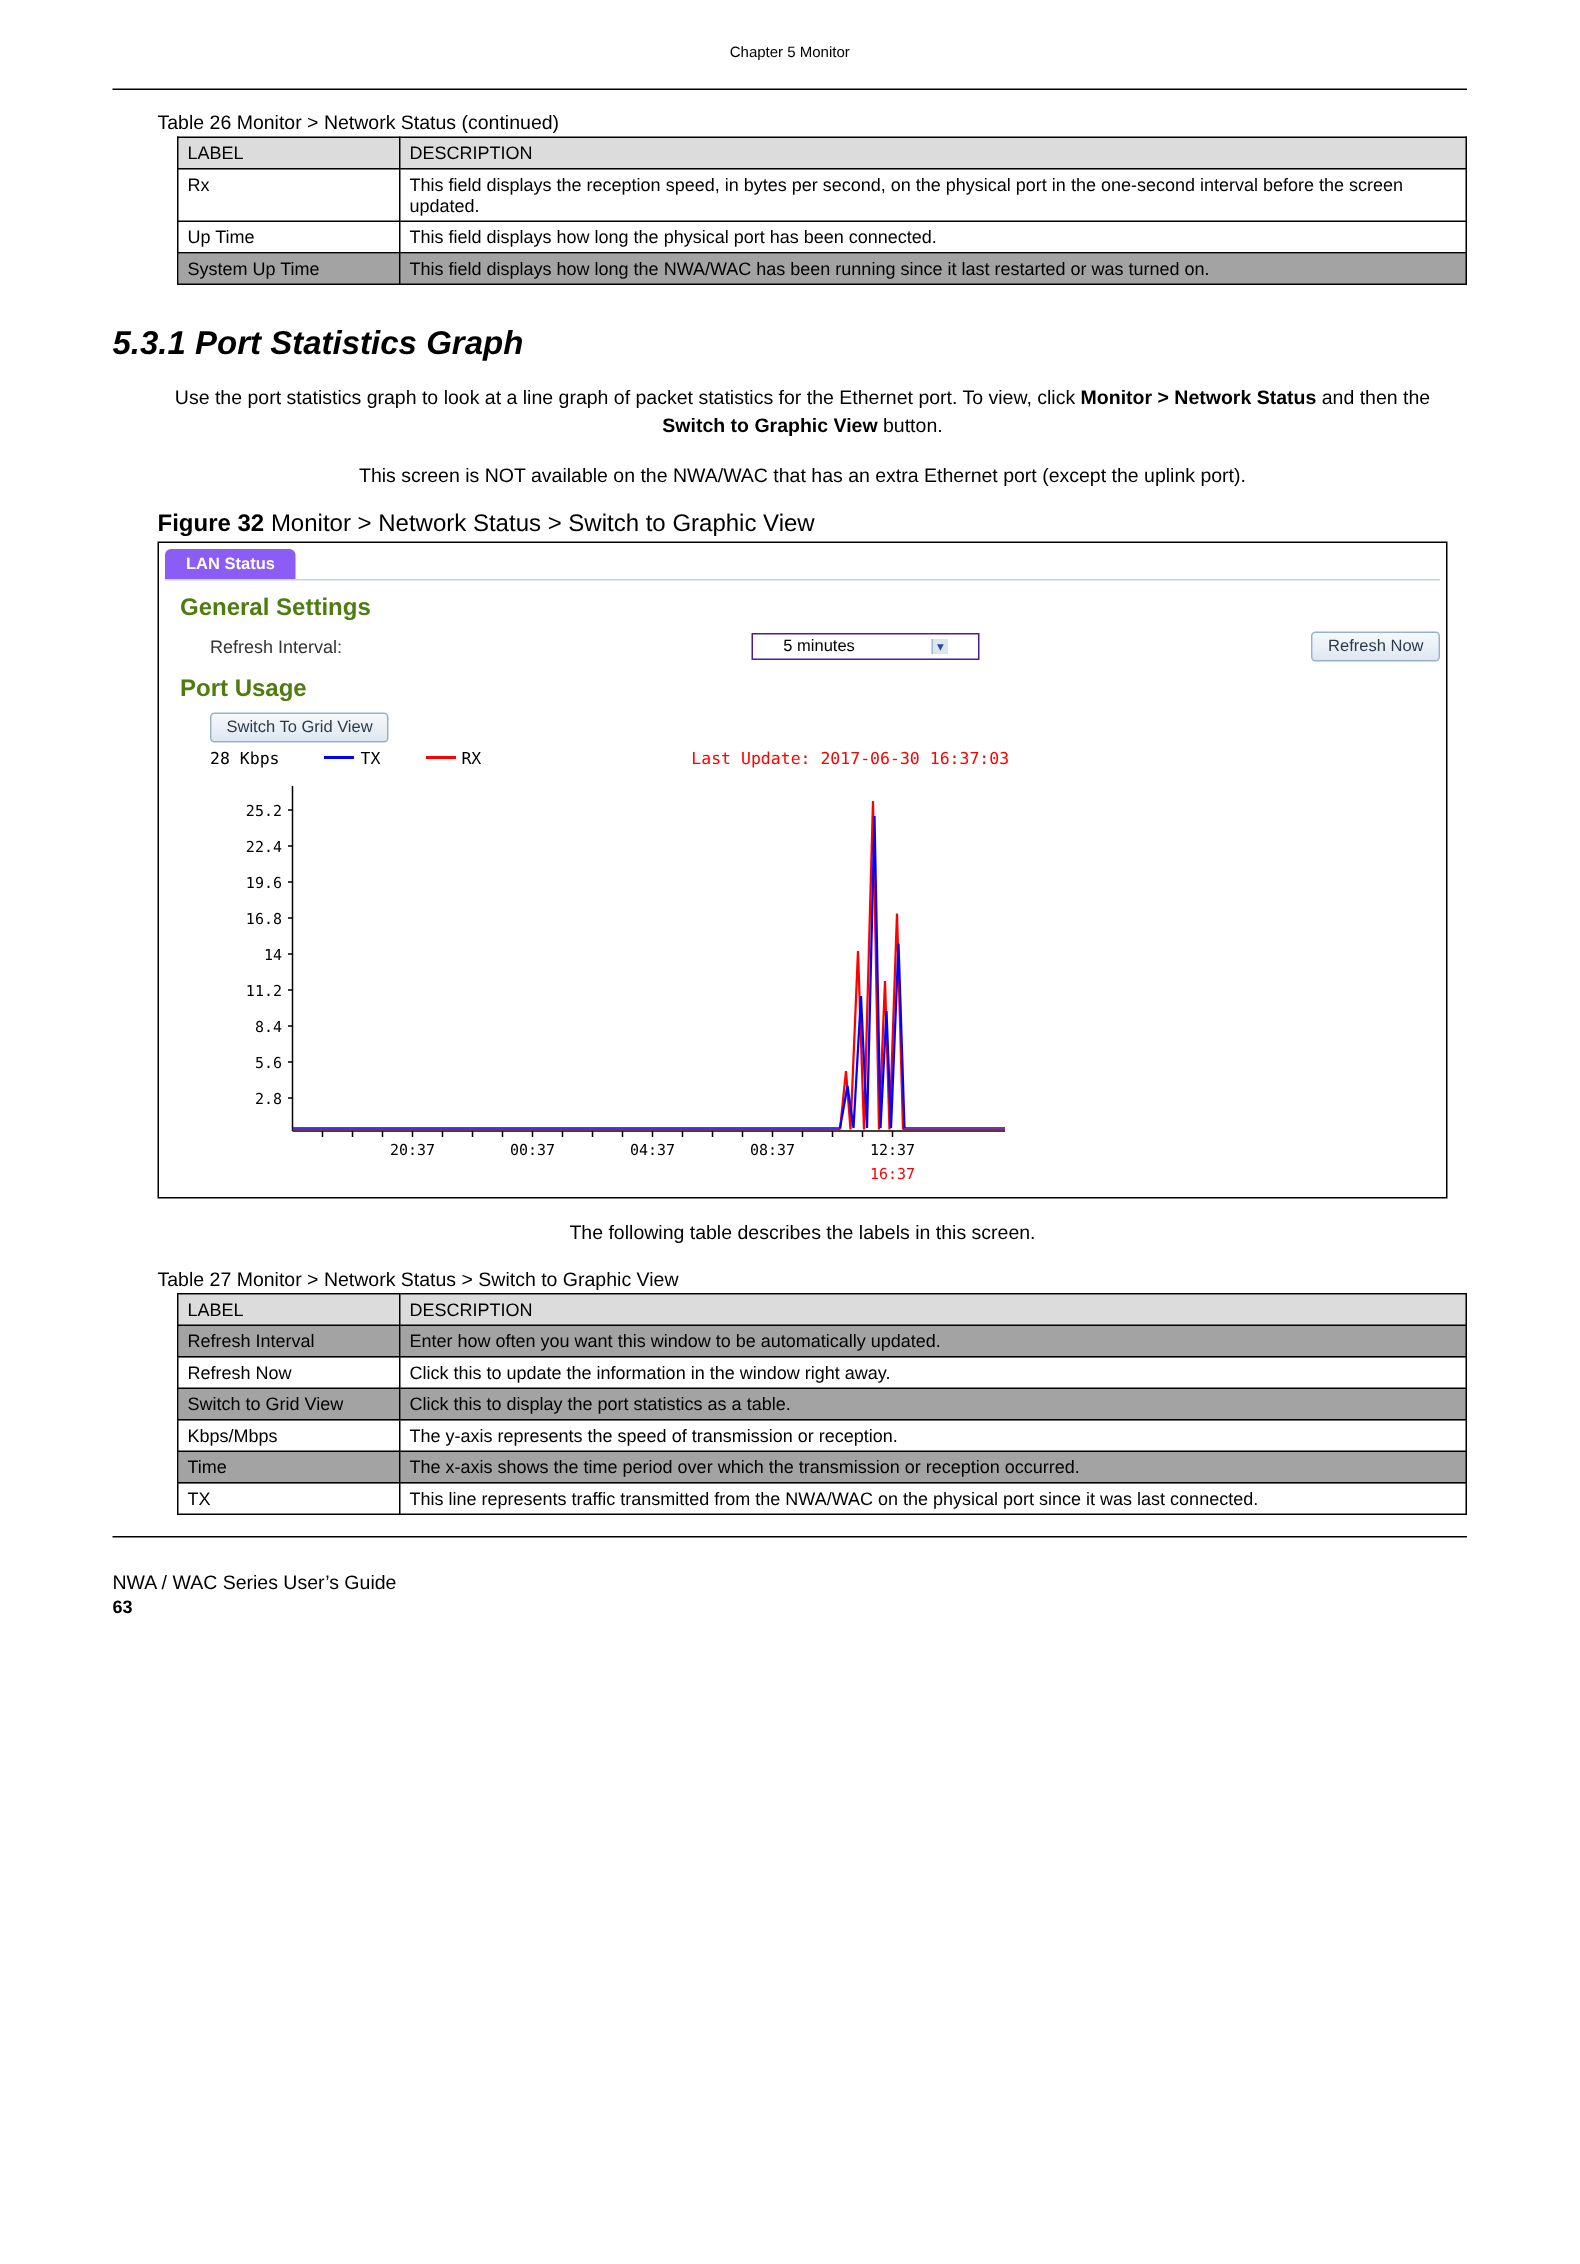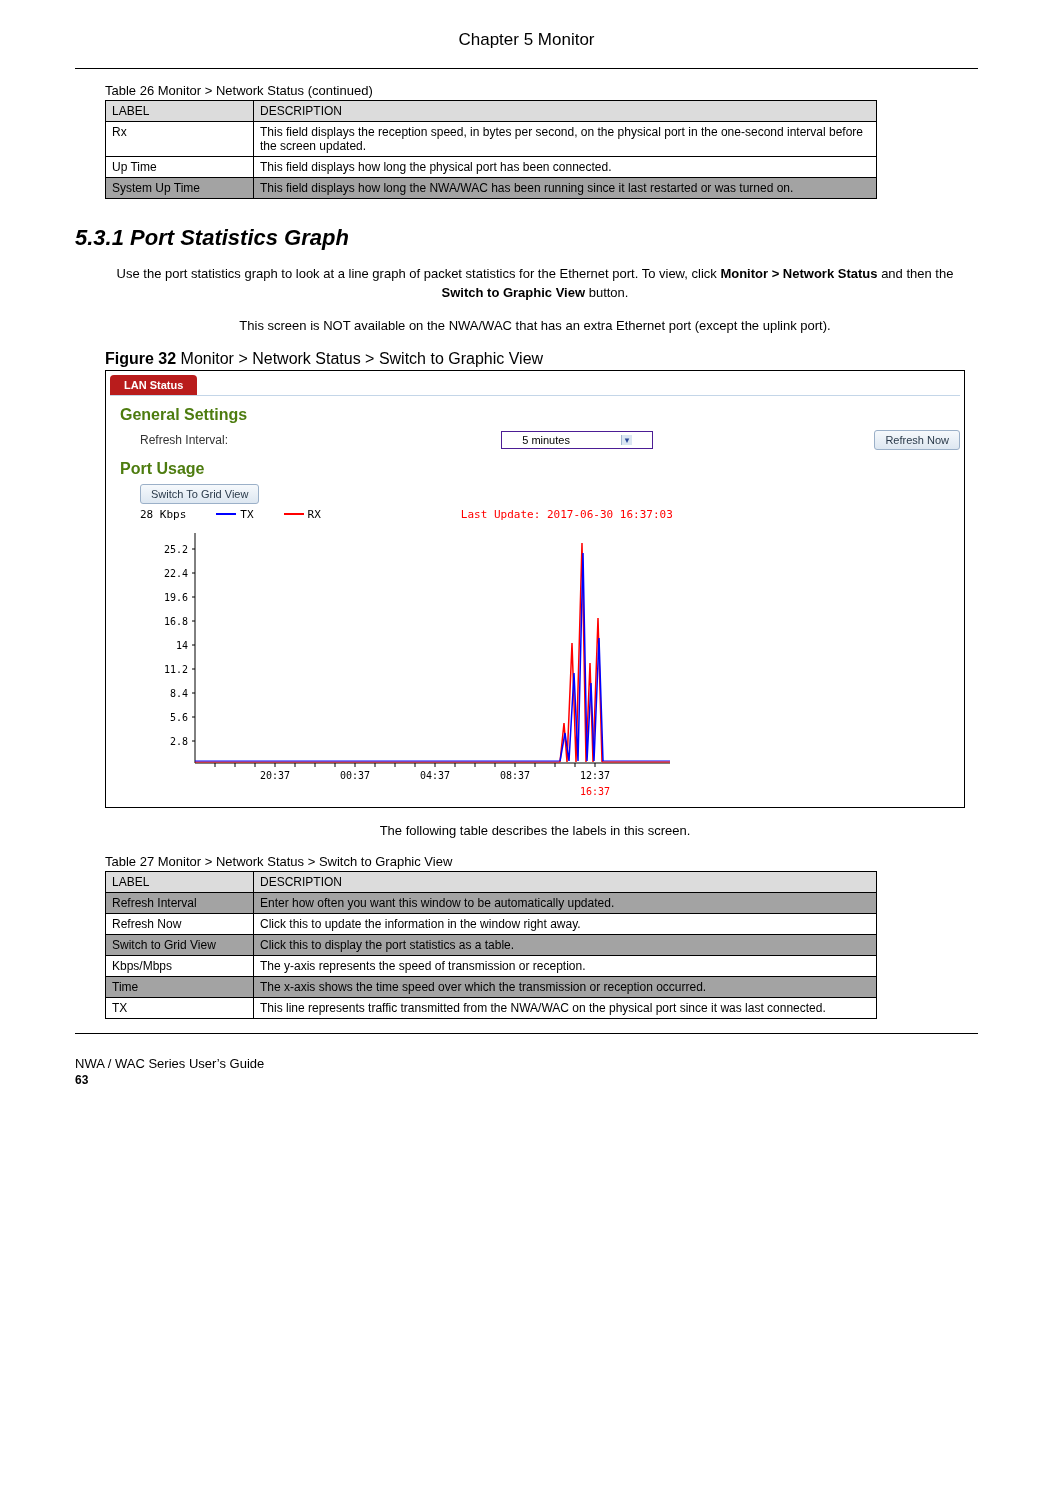--- a/index.html
+++ b/index.html
@@ -9,36 +9,36 @@
     width: 1053px;
     margin: 0;
     background: #fff;
   }
   .page {
     padding: 30px 75px 30px 75px;
     box-sizing: border-box;
   }
   .chapter-header {
     text-align: center;
-    font-size: 17px;
+    font-size: 10px;
     margin-bottom: 18px;
   }
   .divider {
     border: none;
     border-top: 1px solid #000;
     margin: 2px 0 14px 0;
   }
   .table-caption {
     font-size: 13px;
     margin: 0 0 2px 30px;
   }
   table.desc-table {
     border-collapse: collapse;
-    width: 772px;
-    margin-left: 30px;
+    width: 860px;
+    margin-left: 43px;
     margin-bottom: 14px;
   }
   table.desc-table th, table.desc-table td {
     border: 1px solid #000;
     font-size: 12px;
     text-align: left;
     vertical-align: top;
     padding: 3px 6px;
   }
   table.desc-table th {
@@ -75,21 +75,21 @@
     background: #fff;
     padding: 4px;
     box-sizing: border-box;
   }
   .tab-bar {
     display: flex;
     align-items: flex-end;
     border-bottom: 1px solid #c4d6e8;
   }
   .tab {
-    background: #b91c1c;
+    background: #8b5cf6;
     color: #fff;
     font-size: 11px;
     font-weight: bold;
     padding: 4px 14px;
     border-top-left-radius: 4px;
     border-top-right-radius: 4px;
   }
   .panel-label {
     color: #4d7c0f;
     font-weight: bold;
@@ -337,21 +337,21 @@
       <tr class="shaded">
         <td>Switch to Grid View</td>
         <td>Click this to display the port statistics as a table.</td>
       </tr>
       <tr>
         <td>Kbps/Mbps</td>
         <td>The y-axis represents the speed of transmission or reception.</td>
       </tr>
       <tr class="shaded">
         <td>Time</td>
-        <td>The x-axis shows the time speed over which the transmission or reception occurred.</td>
+        <td>The x-axis shows the time period over which the transmission or reception occurred.</td>
       </tr>
       <tr>
         <td>TX</td>
         <td>This line represents traffic transmitted from the NWA/WAC on the physical port since it was last connected.</td>
       </tr>
     </tbody>
   </table>
 
   <hr class="foot-divider">
   <div class="footer">

